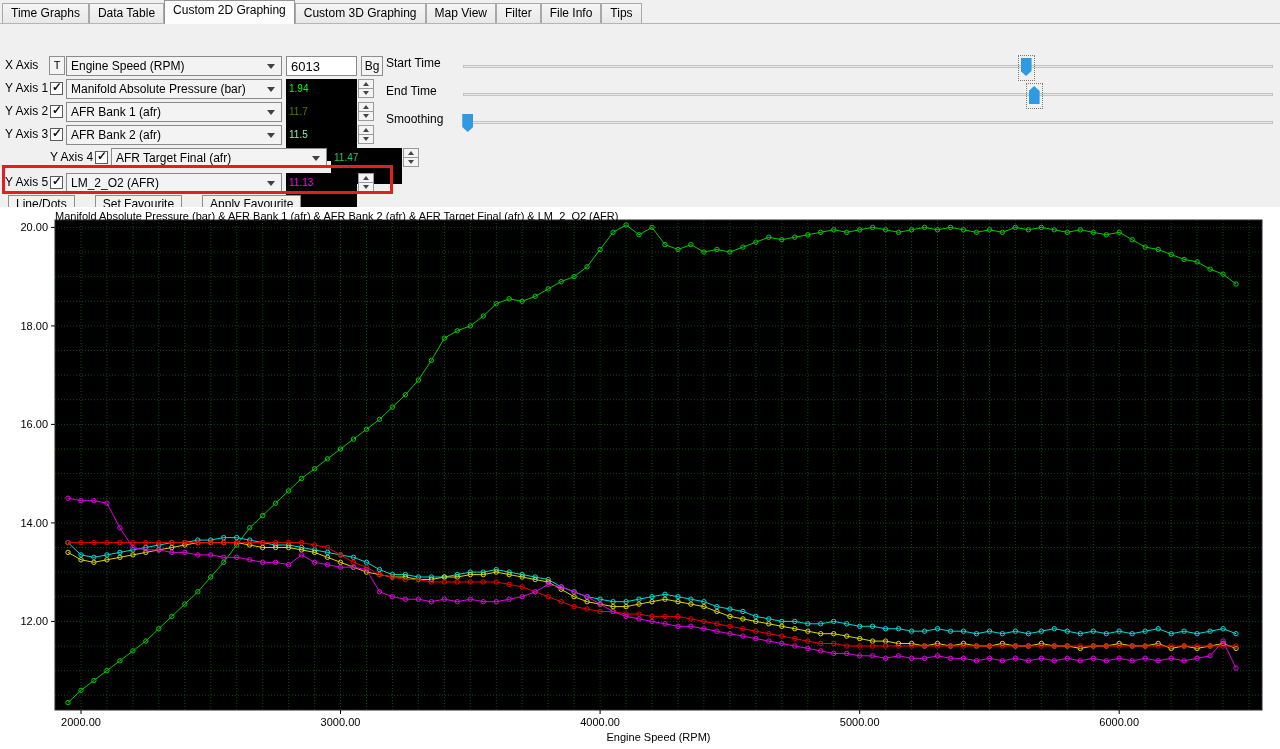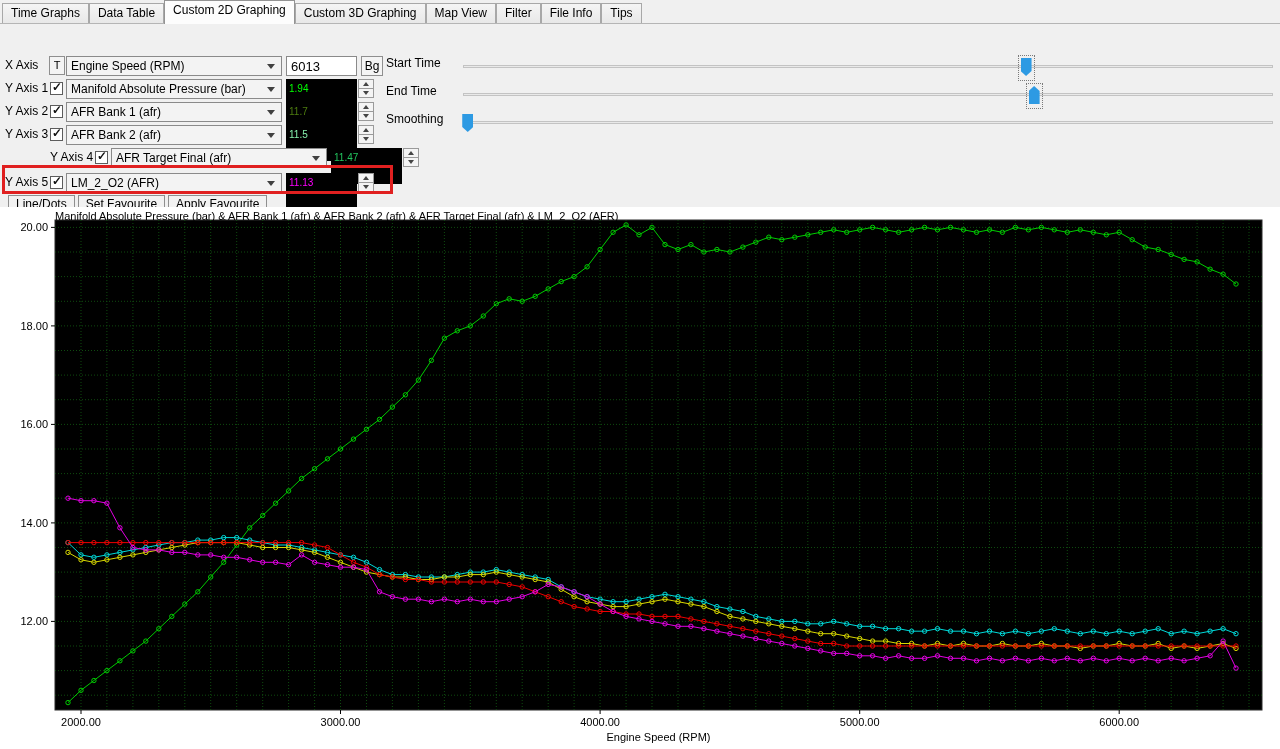--- a/index.html
+++ b/index.html
@@ -23,21 +23,21 @@
   .combo-arrow{width:0;height:0;border-left:4px solid transparent;border-right:4px solid transparent;border-top:5px solid #404040;margin-right:6px}
   .xval{position:absolute;left:286px;top:1px;width:71px;height:20px;background:#fff;border:1px solid #8a8a8a;font-family:"Liberation Sans",sans-serif;font-size:13px;padding-left:4px}
   .valbox{position:absolute;left:286px;top:1px;width:71px;height:36px;background:#000;font-size:10px;line-height:20px;padding-left:3px}
   .bgbtn{position:absolute;left:361px;top:1px;width:22px;height:20px;border:1px solid #8f8f8f;background:#f4f4f4;font-size:12px}
   .spin{position:absolute;left:358px;top:1px;width:16px;height:20px}
   .spin-btn{width:16px;height:10px;border:1px solid #9a9a9a;background:#f4f4f4;display:flex;align-items:center;justify-content:center}
   .spin-btn + .spin-btn{margin-top:-1px}
   .tri{width:0;height:0;display:block}
   .tri.up{border-left:3px solid transparent;border-right:3px solid transparent;border-bottom:4px solid #444}
   .tri.down{border-left:3px solid transparent;border-right:3px solid transparent;border-top:4px solid #444}
-  .fav-row{position:absolute;left:8px;top:171px;display:flex;gap:3px}
+  .fav-row{position:absolute;left:8px;top:171px;display:flex;gap:20px}
   .fbtn{height:18px;padding:1px 7px;border:1px solid #8f8f8f;background:#f2f2f2;font-family:"Liberation Sans",sans-serif;font-size:12px}
   .hl-rect{position:absolute;left:2px;top:141px;width:391px;height:29px;border:3px solid #e02020;pointer-events:none;z-index:5}
 
   
   .slider-row{position:absolute;left:0;right:5px;height:26px}
   .slider-label{position:absolute;left:386px;width:70px;top:3px;white-space:nowrap}
   .slider-track{position:absolute;left:463px;right:2px;top:12px;height:3px;background:#e9e9e9;border:1px solid #c3c3c3}
   .slider-thumb{position:absolute;width:11px;height:18px;background:#2d9ae3;top:-8px;z-index:2}
   .slider-thumb.down{clip-path:polygon(0 0,100% 0,100% 72%,50% 100%,0 72%)}
   .slider-thumb.up{clip-path:polygon(50% 0,100% 28%,100% 100%,0 100%,0 28%)}

